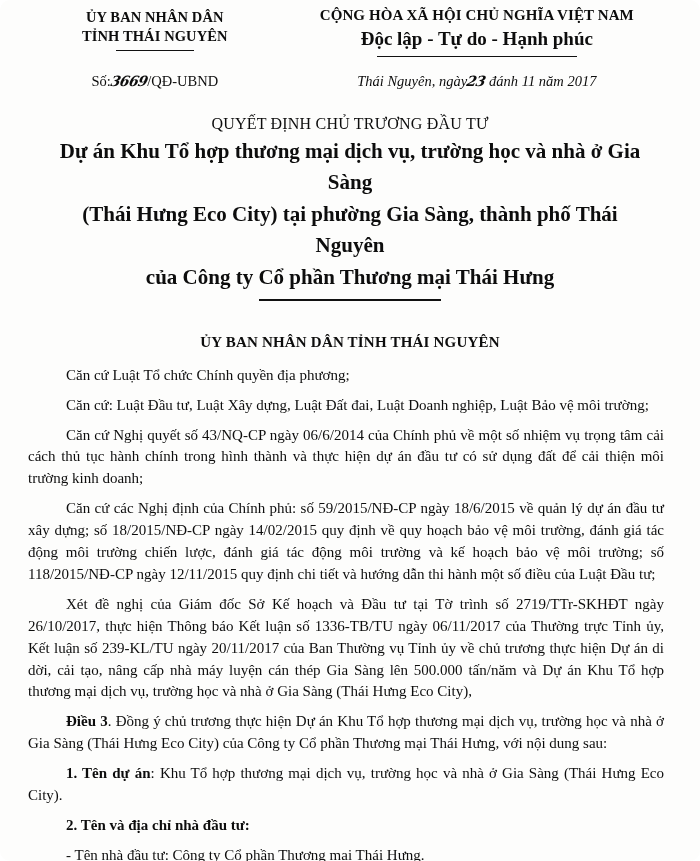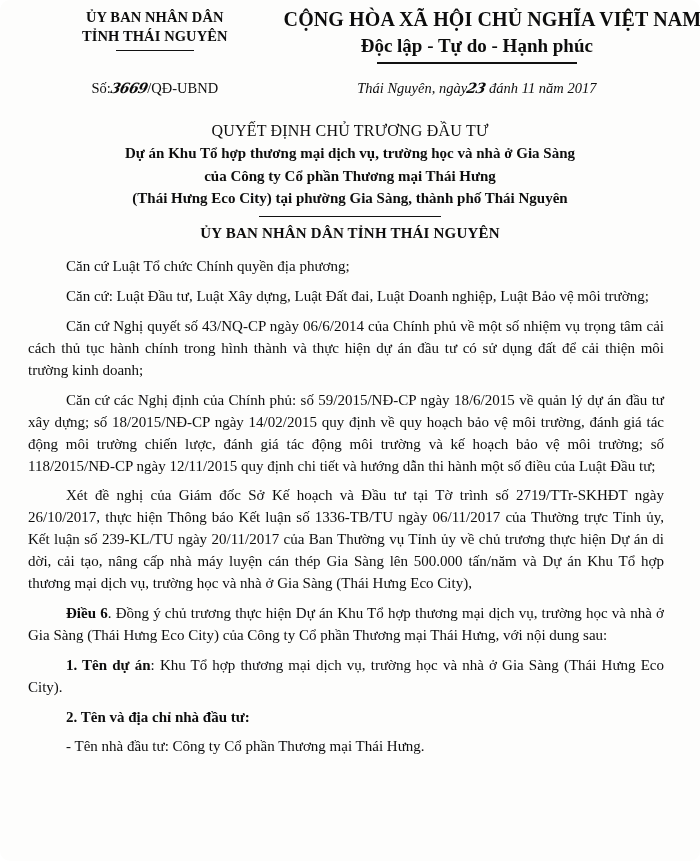--- a/index.html
+++ b/index.html
@@ -56,21 +56,21 @@
     margin: 3px auto 0 auto;
   }
   .rule-medium {
     width: 200px;
     height: 1.8px;
     background: #111;
     margin: 3px auto 0 auto;
   }
   .nation-line {
     font-weight: bold;
-    font-size: 20px;
+    font-size: 15px;
     line-height: 1.33;
     letter-spacing: 0.1px;
     white-space: nowrap;
   }
   .nation-sub {
     font-weight: bold;
     font-size: 19px;
     line-height: 1.4;
     white-space: nowrap;
   }
@@ -111,33 +111,33 @@
     box-sizing: border-box;
   }
   .title-main {
     font-weight: normal;
     font-size: 16px;
     letter-spacing: 0.2px;
     line-height: 1.45;
   }
   .title-sub {
     font-weight: bold;
-    font-size: 15px;
+    font-size: 21px;
     line-height: 1.5;
   }
   .rule-title {
     width: 182px;
     height: 1.8px;
     background: #111;
     margin: 6px auto 0 auto;
   }
 
   
   .issuer {
-    margin-top: 8px;
+    margin-top: 33px;
     text-align: center;
     font-weight: bold;
     font-size: 15px;
     letter-spacing: 0.2px;
   }
 
   
   .body-area {
     padding: 0 36px 0 28px;
     box-sizing: border-box;
@@ -188,37 +188,37 @@
       <span>đánh</span>
       <span>11</span>
       <span>năm</span>
       <span>2017</span>
     </div>
   </div>
 
   <div class="title-block">
     <div class="title-main">QUYẾT ĐỊNH CHỦ TRƯƠNG ĐẦU TƯ</div>
     <div class="title-sub">Dự án Khu Tổ hợp thương mại dịch vụ, trường học và nhà ở Gia Sàng</div>
+    <div class="title-sub">(Thái Hưng Eco City) tại phường Gia Sàng, thành phố Thái Nguyên</div>
     <div class="title-sub">của Công ty Cổ phần Thương mại Thái Hưng</div>
-    <div class="title-sub">(Thái Hưng Eco City) tại phường Gia Sàng, thành phố Thái Nguyên</div>
     <div class="rule-title"></div>
   </div>
 
   <div class="issuer">ỦY BAN NHÂN DÂN TỈNH THÁI NGUYÊN</div>
 
   <div class="body-area">
 
     <p class="para">Căn cứ Luật Tổ chức Chính quyền địa phương;</p>
     <p class="para">Căn cứ: Luật Đầu tư, Luật Xây dựng, Luật Đất đai, Luật Doanh nghiệp, Luật Bảo vệ môi trường;</p>
     <p class="para">Căn cứ Nghị quyết số 43/NQ-CP ngày 06/6/2014 của Chính phủ về một số nhiệm vụ trọng tâm cải cách thủ tục hành chính trong hình thành và thực hiện dự án đầu tư có sử dụng đất để cải thiện môi trường kinh doanh;</p>
     <p class="para">Căn cứ các Nghị định của Chính phủ: số 59/2015/NĐ-CP ngày 18/6/2015 về quản lý dự án đầu tư xây dựng; số 18/2015/NĐ-CP ngày 14/02/2015 quy định về quy hoạch bảo vệ môi trường, đánh giá tác động môi trường chiến lược, đánh giá tác động môi trường và kế hoạch bảo vệ môi trường; số 118/2015/NĐ-CP ngày 12/11/2015 quy định chi tiết và hướng dẫn thi hành một số điều của Luật Đầu tư;</p>
     <p class="para">Xét đề nghị của Giám đốc Sở Kế hoạch và Đầu tư tại Tờ trình số 2719/TTr-SKHĐT ngày 26/10/2017, thực hiện Thông báo Kết luận số 1336-TB/TU ngày 06/11/2017 của Thường trực Tỉnh ủy, Kết luận số 239-KL/TU ngày 20/11/2017 của Ban Thường vụ Tỉnh ủy về chủ trương thực hiện Dự án di dời, cải tạo, nâng cấp nhà máy luyện cán thép Gia Sàng lên 500.000 tấn/năm và Dự án Khu Tổ hợp thương mại dịch vụ, trường học và nhà ở Gia Sàng (Thái Hưng Eco City),</p>
 
 
-    <p class="para"><b class="lbl">Điều 6</b><span>. Đồng ý chủ trương thực hiện Dự án Khu Tổ hợp thương mại dịch vụ, trường học và nhà ở Gia Sàng (Thái Hưng Eco City) của Công ty Cổ phần Thương mại Thái Hưng, với nội dung sau:</span></p>
+    <p class="para"><b class="lbl">Điều 3</b><span>. Đồng ý chủ trương thực hiện Dự án Khu Tổ hợp thương mại dịch vụ, trường học và nhà ở Gia Sàng (Thái Hưng Eco City) của Công ty Cổ phần Thương mại Thái Hưng, với nội dung sau:</span></p>
 
     <p class="para"><b class="lbl">1. Tên dự án</b><span>: Khu Tổ hợp thương mại dịch vụ, trường học và nhà ở Gia Sàng (Thái Hưng Eco City).</span></p>
 
     <p class="para"><b class="lbl">2. Tên và địa chỉ nhà đầu tư:</b></p>
 
     <p class="para">- Tên nhà đầu tư: Công ty Cổ phần Thương mại Thái Hưng.</p>
 
   </div>
 
 </div>

